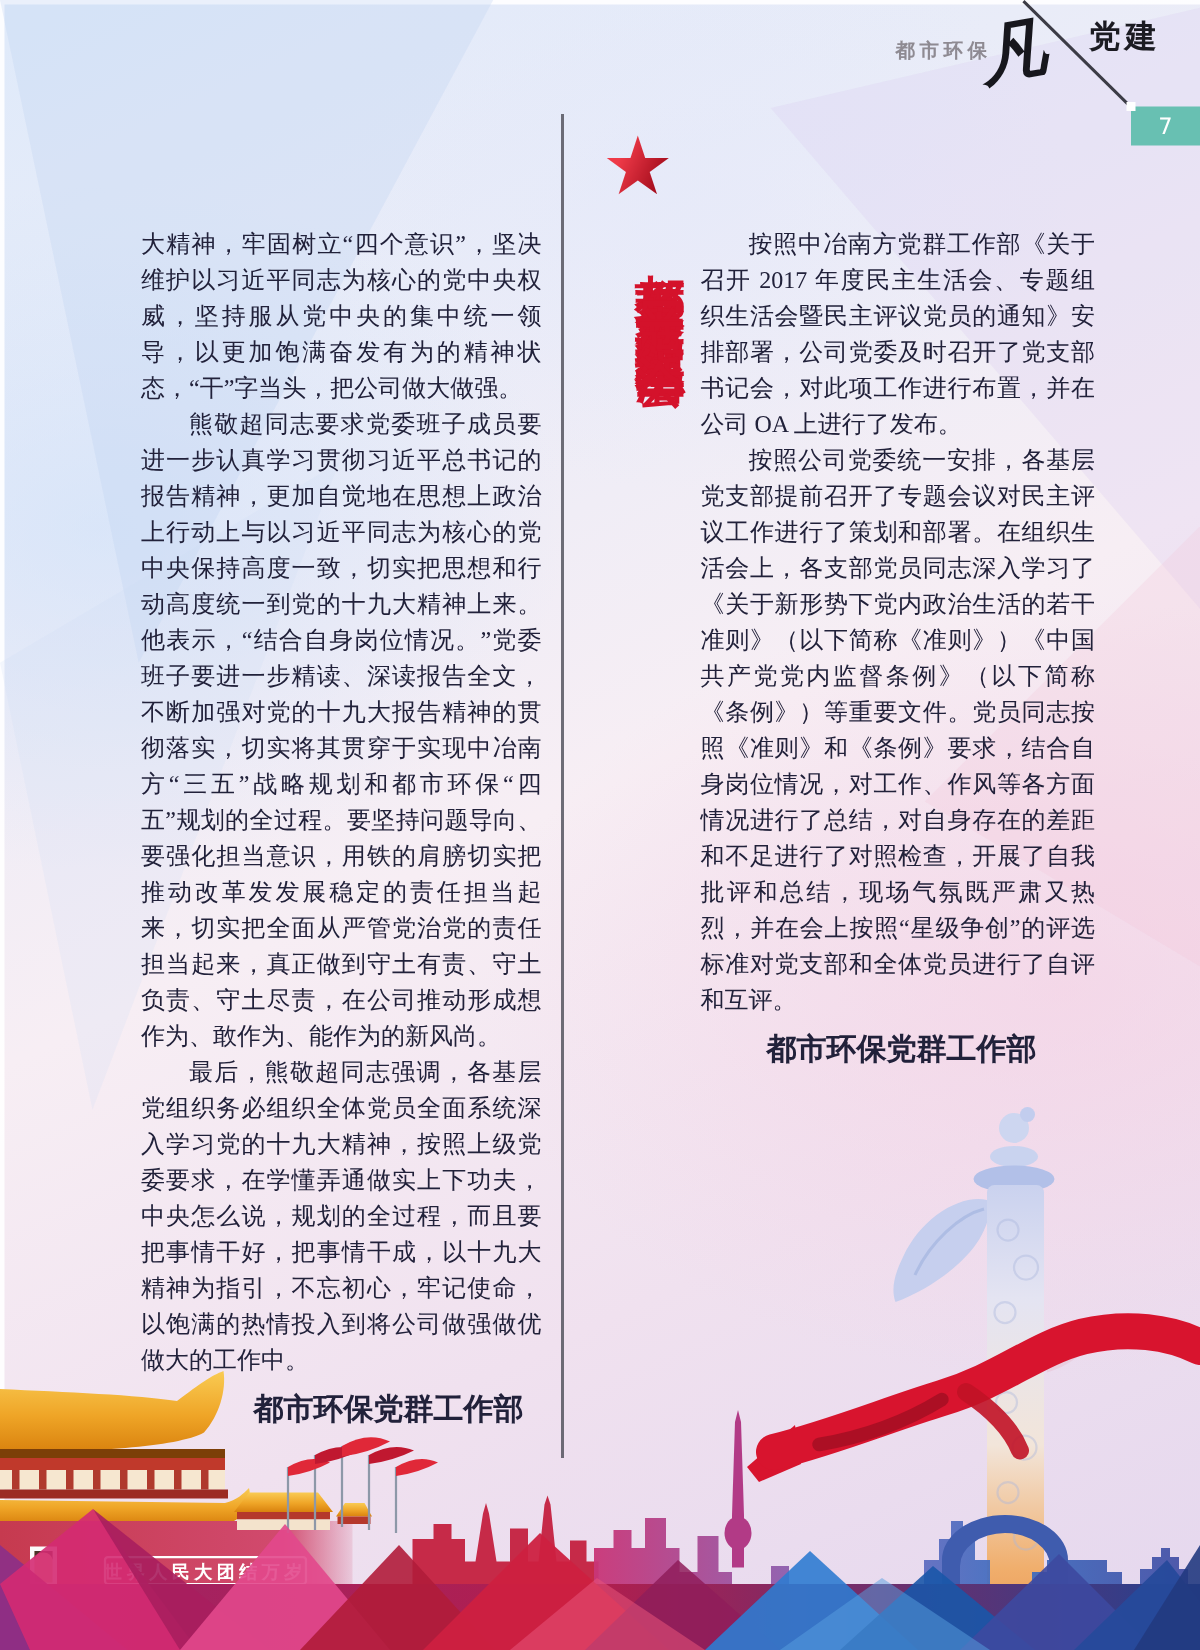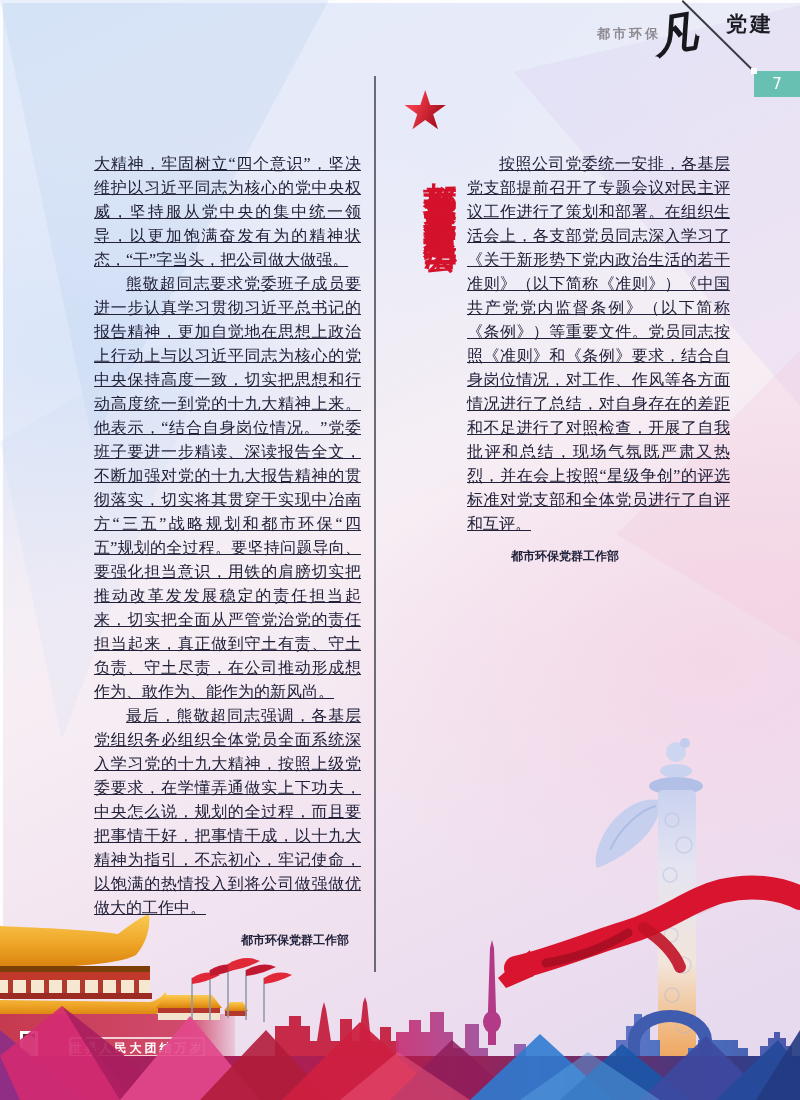--- a/index.html
+++ b/index.html
@@ -35,23 +35,23 @@
     -webkit-background-clip:text;background-clip:text;color:transparent;}
   .vertical-title{position:absolute;left:404px;top:156px;height:745px;width:58px;z-index:2;
     writing-mode:vertical-rl;text-orientation:upright;
     font-family:"Liberation Sans",sans-serif;font-weight:900;font-size:33px;letter-spacing:3px;
     color:#d4122b;text-align:justify;}
   
   .col{position:absolute;top:152px;z-index:2;font-size:16px;line-height:24px;color:#21213a;
     text-align:justify;text-justify:inter-ideograph;}
   .col-left{left:94px;width:267px;}
   .col-right{left:467px;width:263px;}
-  .col p{margin:0;text-indent:2em;text-decoration:underline;}
+  .col p{margin:0;text-indent:2em;}
   .col p.no-indent{text-indent:0;}
-  .signature{font-family:"Liberation Sans",sans-serif;font-weight:700;font-size:12px;margin-top:8px;}
+  .signature{font-family:"Liberation Sans",sans-serif;font-weight:700;font-size:20px;margin-top:8px;}
   .sig-left{text-align:right;padding-right:12px;}
   .sig-right{text-align:left;padding-left:44px;}
   
   .footer-art{position:absolute;left:0;top:700px;width:800px;height:400px;z-index:1;pointer-events:none;}
   .banner-label{font-family:"Liberation Sans",sans-serif;font-weight:700;letter-spacing:3px;}
 </style>
 </head>
 <body>
 
 <div class="page">
@@ -74,20 +74,21 @@
   <div class="vertical-title">都市环保各基层党支部召开专题党组织生活会</div>
 
   <div class="col col-left">
     <p class="no-indent">大精神，牢固树立“四个意识”，坚决维护以习近平同志为核心的党中央权威，坚持服从党中央的集中统一领导，以更加饱满奋发有为的精神状态，“干”字当头，把公司做大做强。</p>
     <p>熊敬超同志要求党委班子成员要进一步认真学习贯彻习近平总书记的报告精神，更加自觉地在思想上政治上行动上与以习近平同志为核心的党中央保持高度一致，切实把思想和行动高度统一到党的十九大精神上来。他表示，“结合自身岗位情况。”党委班子要进一步精读、深读报告全文，不断加强对党的十九大报告精神的贯彻落实，切实将其贯穿于实现中冶南方“三五”战略规划和都市环保“四五”规划的全过程。要坚持问题导向、要强化担当意识，用铁的肩膀切实把推动改革发发展稳定的责任担当起来，切实把全面从严管党治党的责任担当起来，真正做到守土有责、守土负责、守土尽责，在公司推动形成想作为、敢作为、能作为的新风尚。</p>
     <p>最后，熊敬超同志强调，各基层党组织务必组织全体党员全面系统深入学习党的十九大精神，按照上级党委要求，在学懂弄通做实上下功夫，中央怎么说，规划的全过程，而且要把事情干好，把事情干成，以十九大精神为指引，不忘初心，牢记使命，以饱满的热情投入到将公司做强做优做大的工作中。</p>
     <div class="signature sig-left">都市环保党群工作部</div>
   </div>
 
   <div class="col col-right">
+    <p>按照中冶南方党群工作部《关于召开 2017 年度民主生活会、专题组织生活会暨民主评议党员的通知》安排部署，公司党委及时召开了党支部书记会，对此项工作进行布置，并在公司 OA 上进行了发布。</p>
     <p>按照公司党委统一安排，各基层党支部提前召开了专题会议对民主评议工作进行了策划和部署。在组织生活会上，各支部党员同志深入学习了《关于新形势下党内政治生活的若干准则》（以下简称《准则》）《中国共产党党内监督条例》（以下简称《条例》）等重要文件。党员同志按照《准则》和《条例》要求，结合自身岗位情况，对工作、作风等各方面情况进行了总结，对自身存在的差距和不足进行了对照检查，开展了自我批评和总结，现场气氛既严肃又热烈，并在会上按照“星级争创”的评选标准对党支部和全体党员进行了自评和互评。</p>
     <div class="signature sig-right">都市环保党群工作部</div>
   </div>
 
   <svg class="footer-art" viewBox="0 0 800 400">
     <defs>
       <linearGradient id="goldRoof" x1="0" y1="0" x2="0" y2="1">
         <stop offset="0" stop-color="#f9cb53"></stop>
           <stop offset="0.55" stop-color="#efa527"></stop>
           <stop offset="1" stop-color="#d9820e"></stop>

